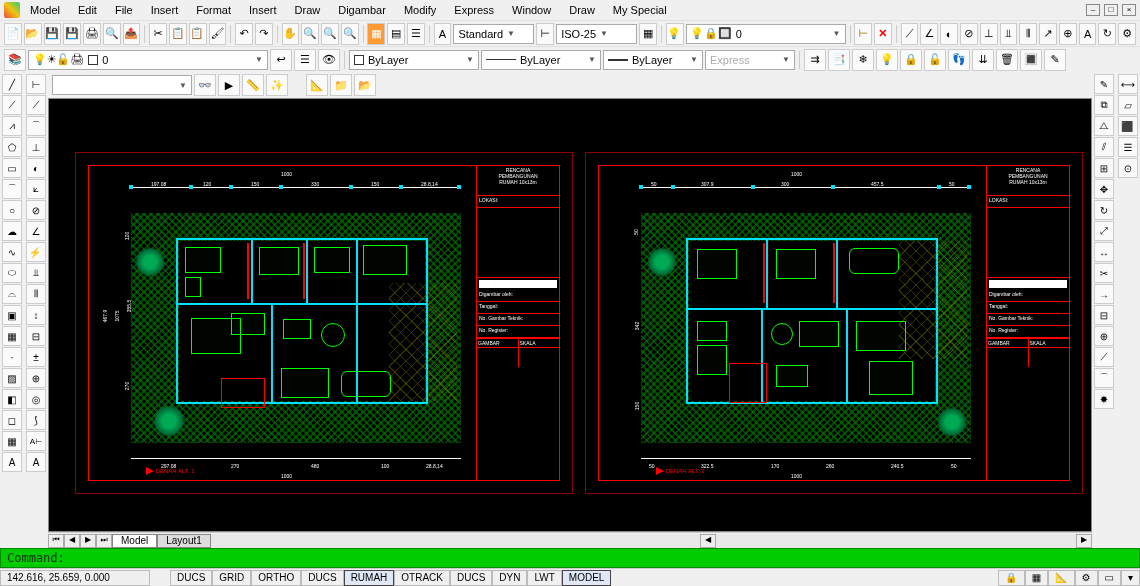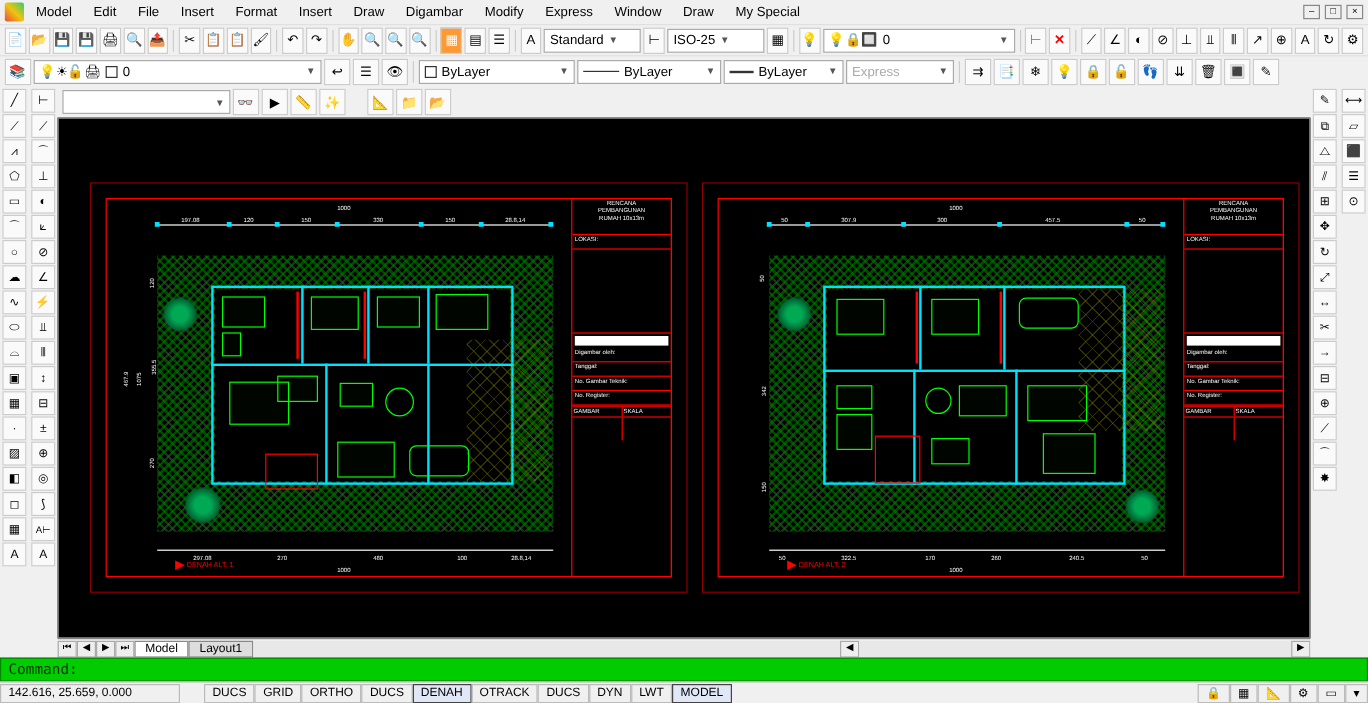--- a/index.html
+++ b/index.html
@@ -465,21 +465,21 @@
   <span>Command:</span>
 </div>
 
 <div class="statusbar">
   <div style="width:150px">142.616, 25.659, 0.000</div>
   <div style="width:20px;border:none"></div>
   <div>DUCS</div>
   <div>GRID</div>
   <div>ORTHO</div>
   <div>DUCS</div>
-  <div class="active">DENAH</div>
+  <div class="active">RUMAH</div>
   <div>OTRACK</div>
   <div>DUCS</div>
   <div>DYN</div>
   <div>LWT</div>
   <div class="active">MODEL</div>
   <div style="flex:1;border:none"></div>
   <div>🔒</div>
   <div>▦</div>
   <div>📐</div>
   <div>⚙</div>

